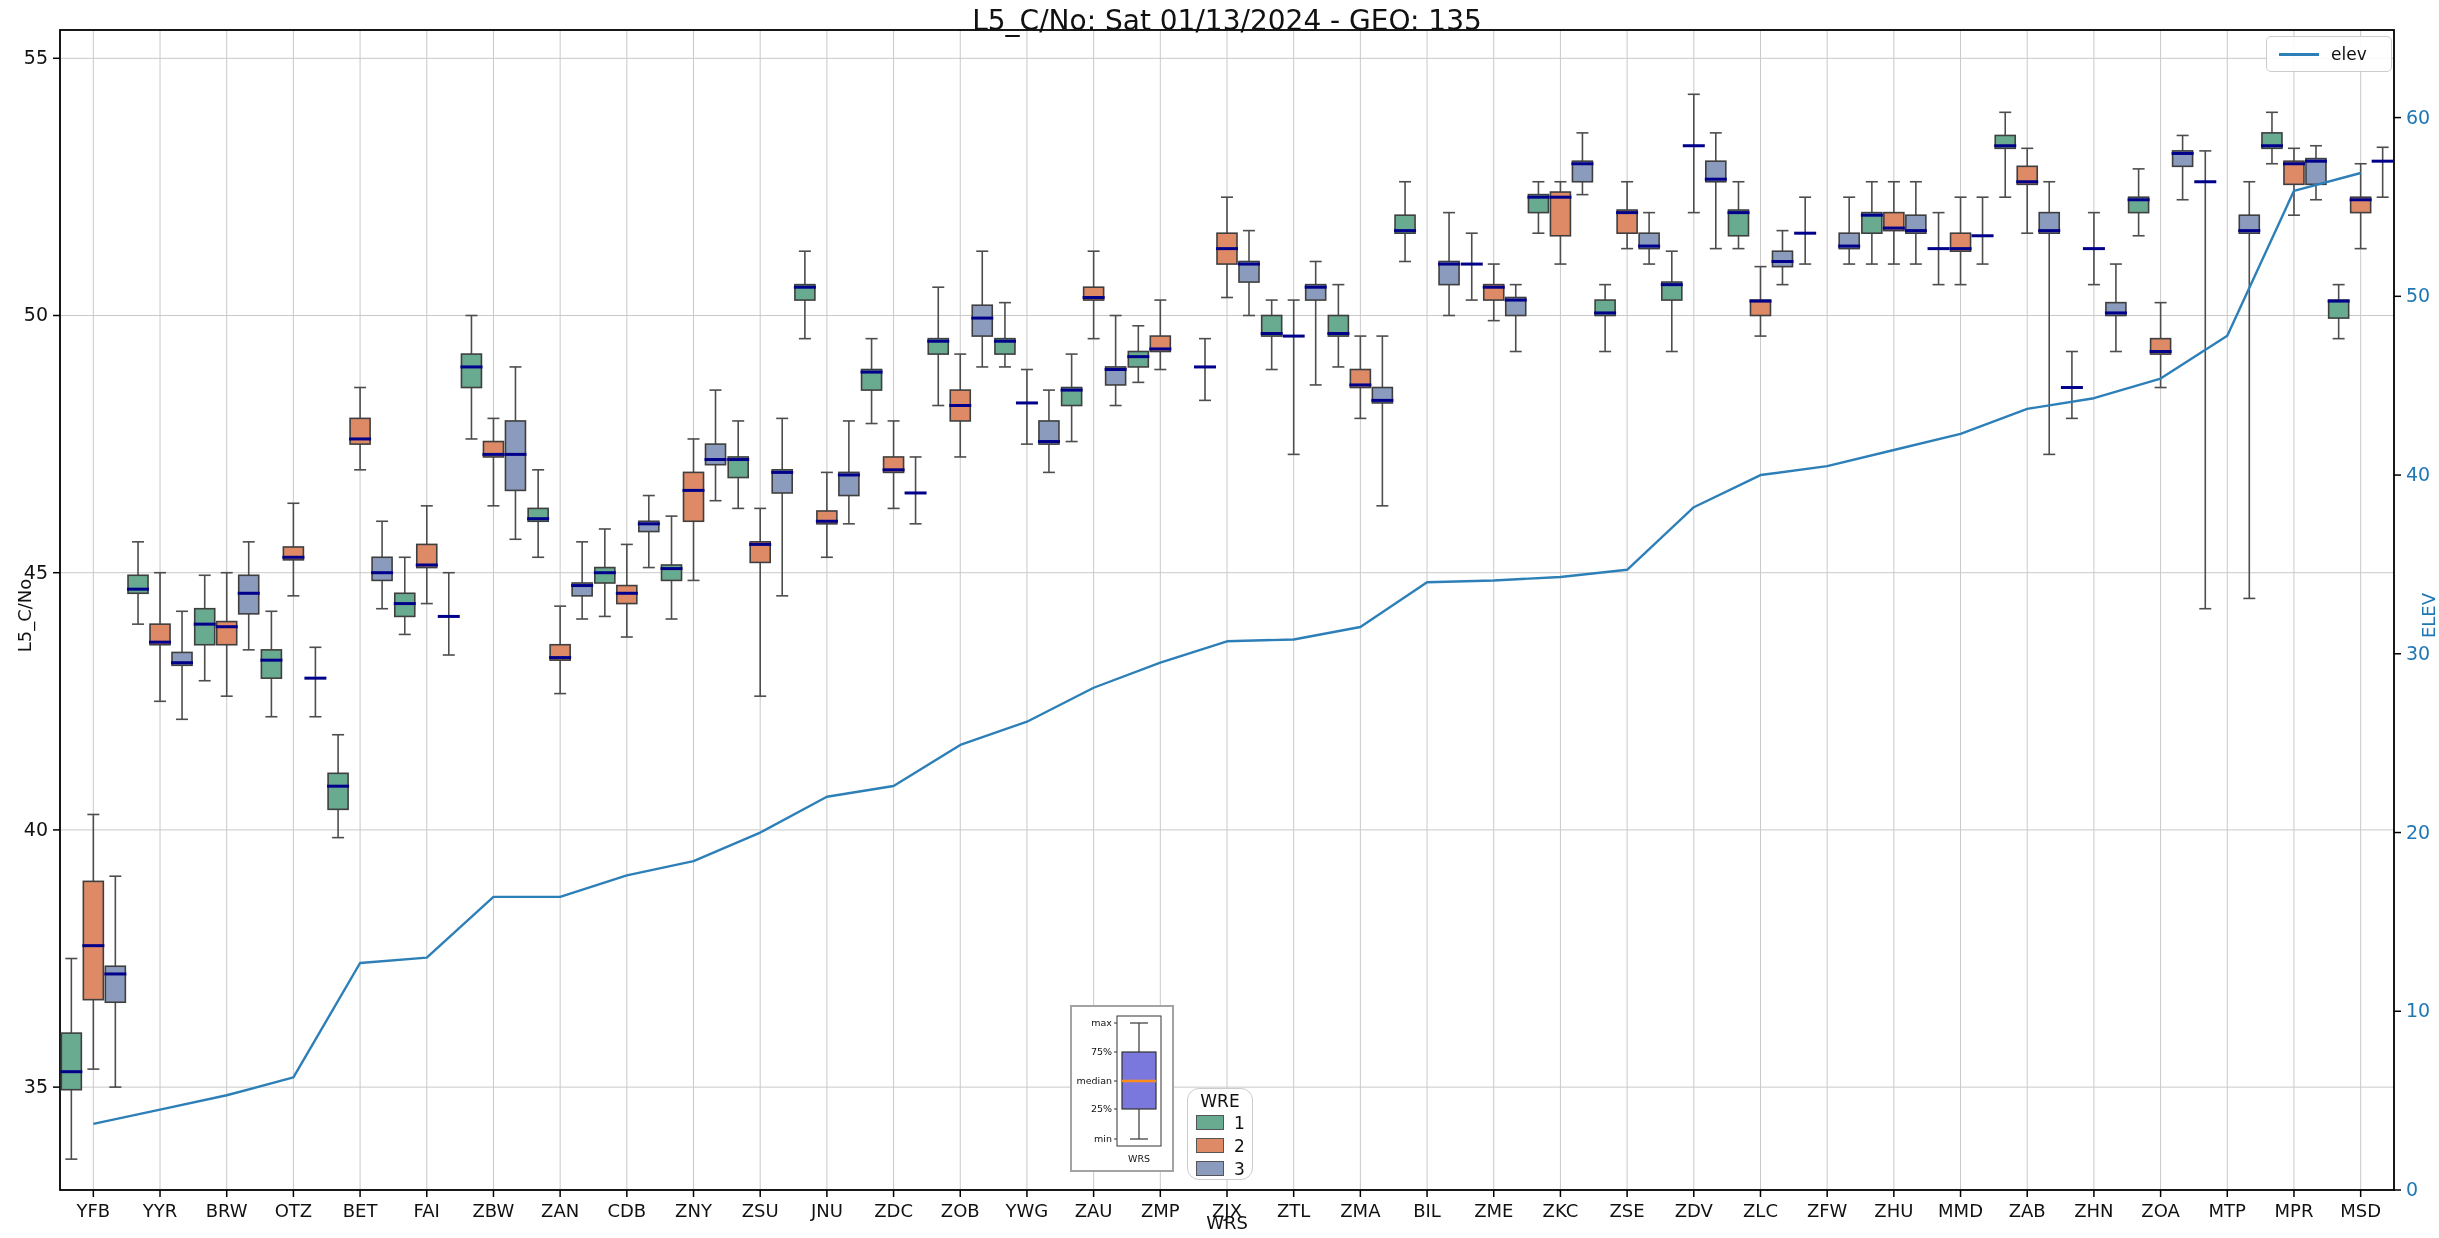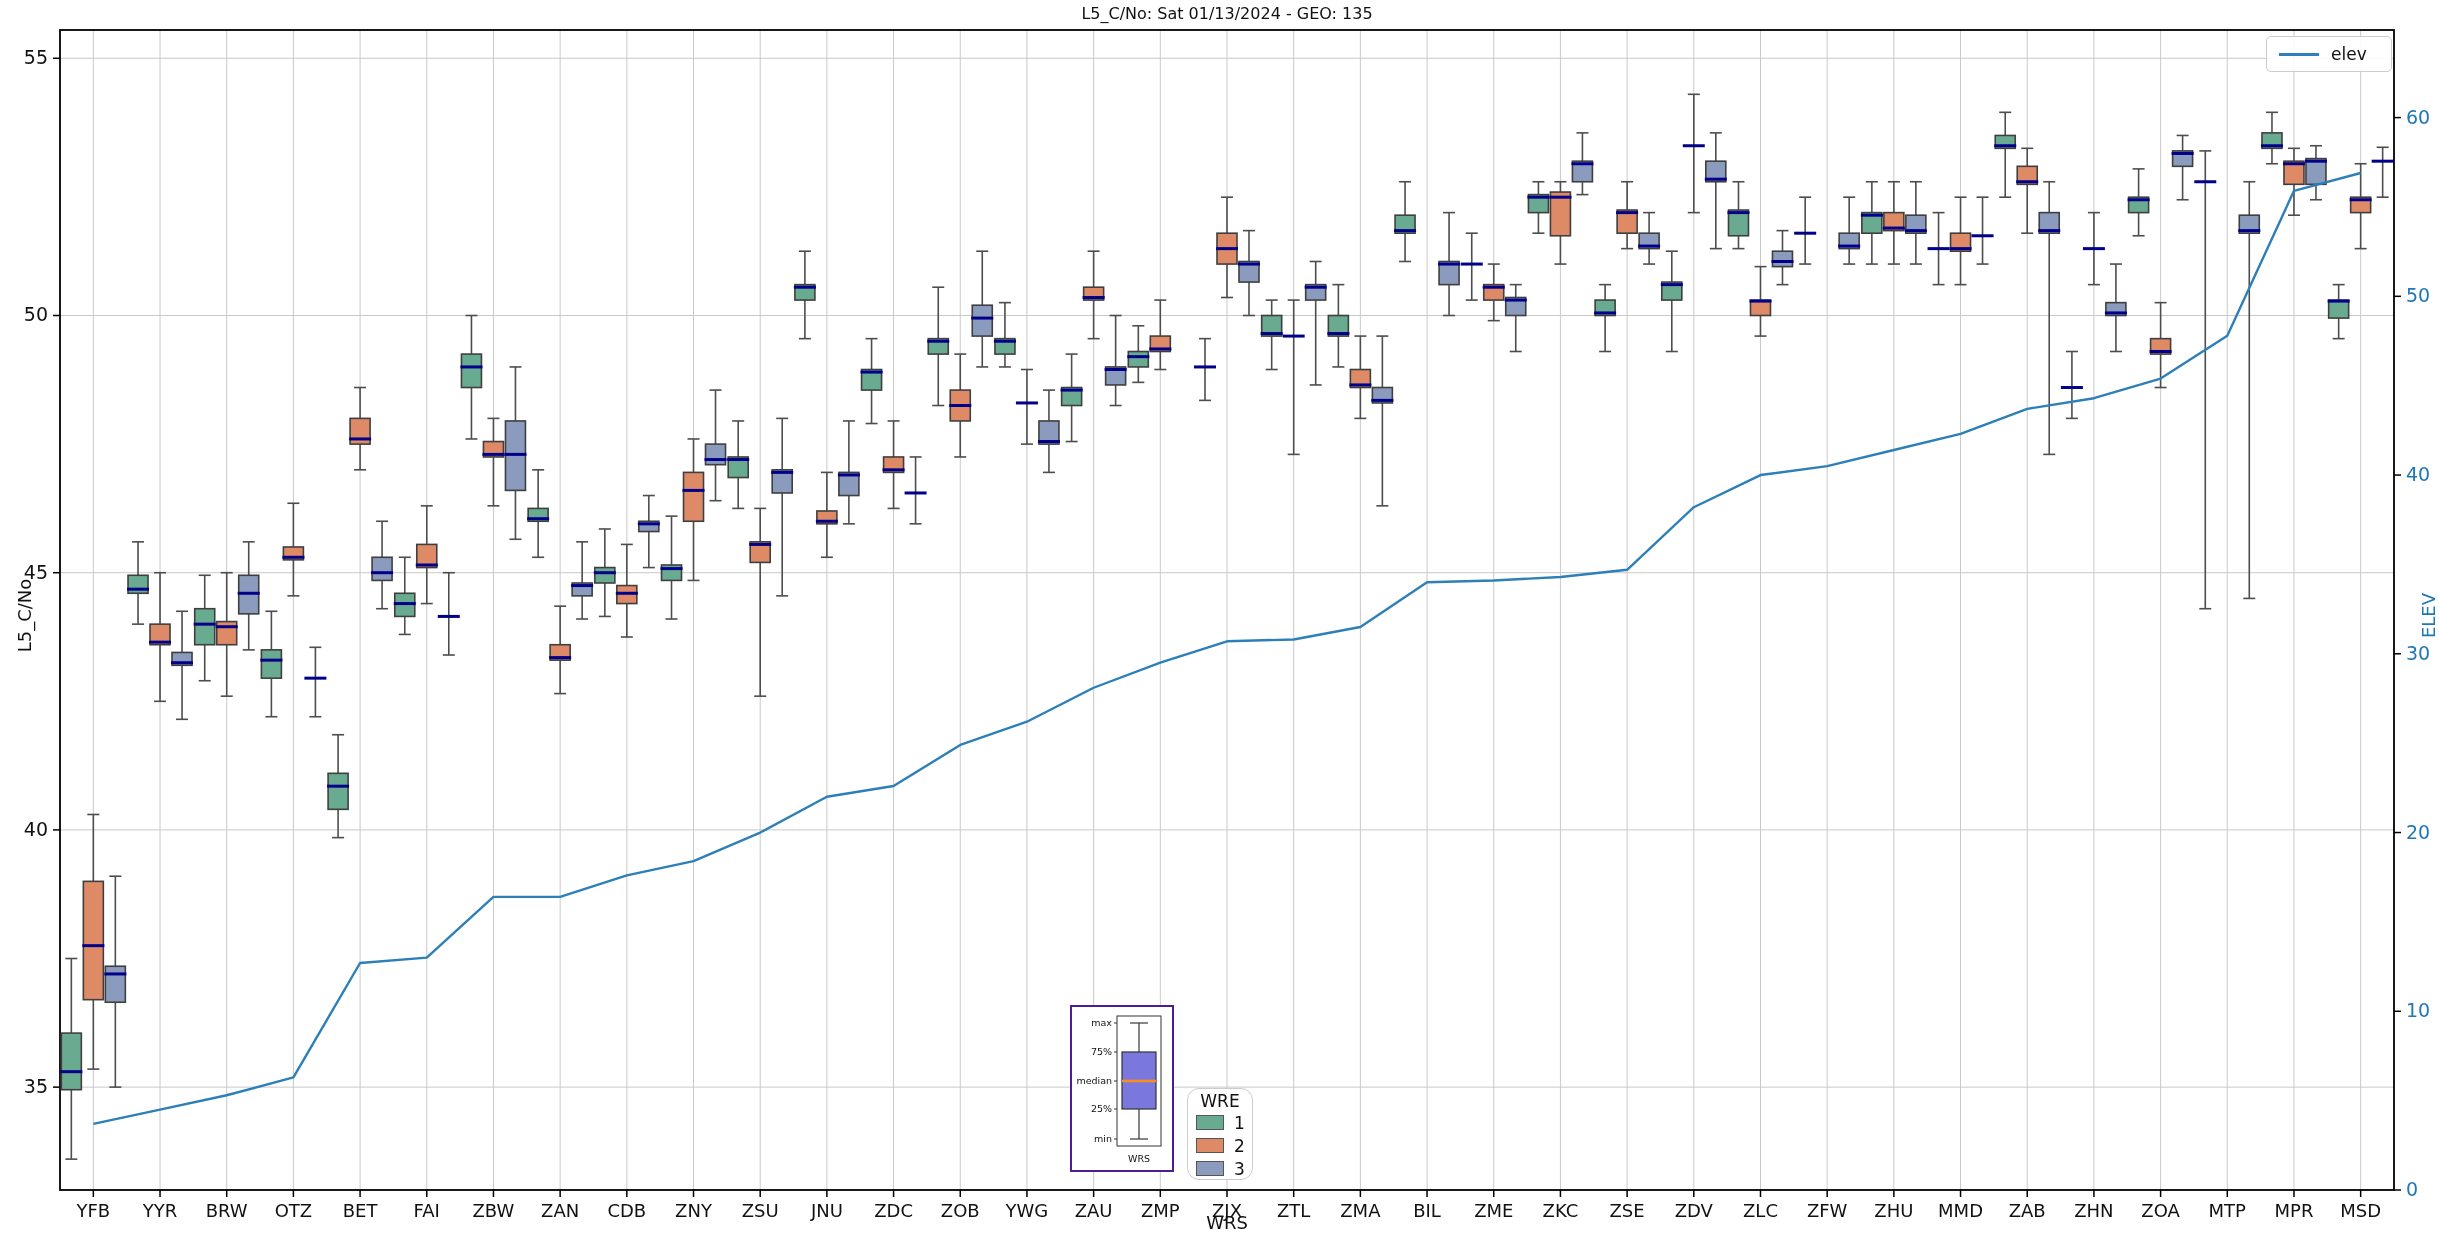--- a/index.html
+++ b/index.html
@@ -1,34 +1,34 @@
 <!DOCTYPE html>
 <html><head>
 <meta charset="utf-8">
 <style>
   html,body{margin:0;padding:0;background:#ffffff;}
   body{width:2439px;height:1238px;position:relative;font-family:"DejaVu Sans",sans-serif;overflow:hidden;}
   .abs{position:absolute;}
-  #chart-title{top:4px;left:1227px;transform:translateX(-50%);font-size:16px;color:#111;white-space:nowrap;}
+  #chart-title{top:4px;left:1227px;transform:translateX(-50%);font-size:28px;color:#111;white-space:nowrap;}
   #ylabel-left{left:-36px;top:605px;transform:rotate(-90deg);font-size:18px;color:#111;width:120px;text-align:center;transform-origin:center;}
   #ylabel-right{left:2368px;top:605px;transform:rotate(-90deg);font-size:18px;color:#1f77b4;width:120px;text-align:center;transform-origin:center;}
   #xlabel{left:1227px;top:1212px;transform:translateX(-50%);font-size:18px;color:#111;}
   svg text{font-family:"DejaVu Sans",sans-serif;}
   
   #legend-elev{left:2266px;top:36px;width:124px;height:34px;border:1px solid #cccccc;border-radius:5px;background:#ffffffe6;display:flex;align-items:center;}
   #legend-elev .sample{width:40px;height:0;border-top:3px solid #2d7fb8;margin-left:12px;}
   #legend-elev .lab{font-size:17px;color:#111;margin-left:12px;}
   
   #legend-wre{left:1187px;top:1088px;width:64px;height:90px;border:1px solid #cccccc;border-radius:12px;background:#ffffffe6;}
   #legend-wre .t{font-size:17px;color:#111;text-align:center;margin-top:2px;}
   #legend-wre .row{display:flex;align-items:center;height:23px;}
   #legend-wre .sw{width:26px;height:13px;margin-left:8px;border:1px solid #555;}
   #legend-wre .rl{font-size:17px;color:#111;margin-left:10px;}
   
-  #inset{left:1070px;top:1005px;width:100px;height:163px;background:#ffffff;border:2px solid #4c1d95;}
+  #inset{left:1070px;top:1005px;width:100px;height:163px;background:#ffffff;border:2px solid #a3a3a3;}
 </style>
 </head>
 <body>
 
 <svg id="plot" class="abs" width="2439" height="1238" style="left:0;top:0">
     <line x1="60" x2="2394" y1="1087.1175166297116" y2="1087.1175166297116" stroke="#c9c9c9" stroke-width="1"></line>
     <line x1="60" x2="2394" y1="829.9113082039911" y2="829.9113082039911" stroke="#c9c9c9" stroke-width="1"></line>
     <line x1="60" x2="2394" y1="572.7050997782704" y2="572.7050997782704" stroke="#c9c9c9" stroke-width="1"></line>
     <line x1="60" x2="2394" y1="315.4988913525498" y2="315.4988913525498" stroke="#c9c9c9" stroke-width="1"></line>
     <line x1="60" x2="2394" y1="58.29268292682913" y2="58.29268292682913" stroke="#c9c9c9" stroke-width="1"></line>

